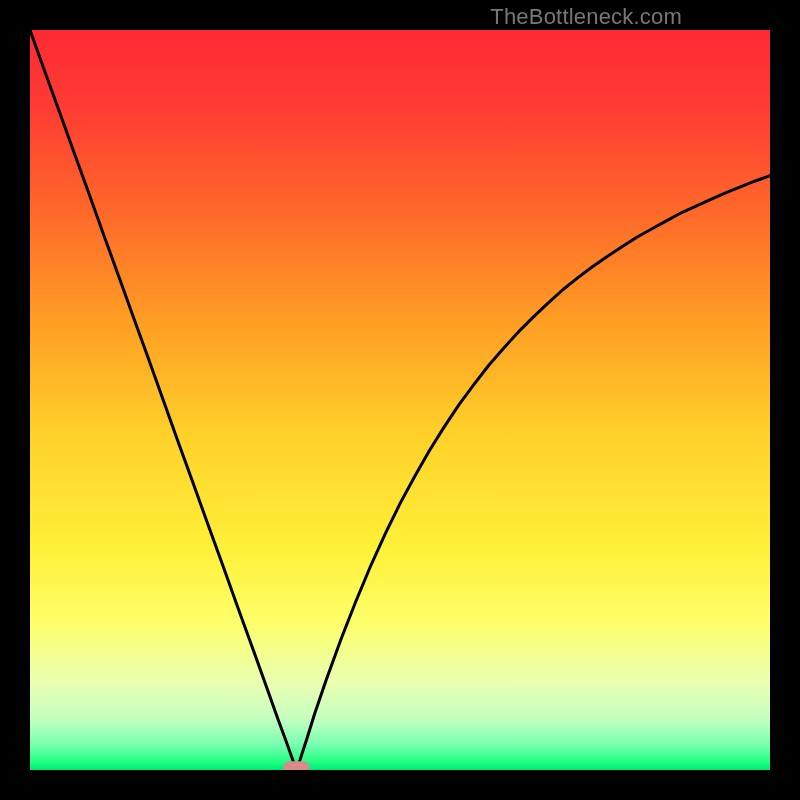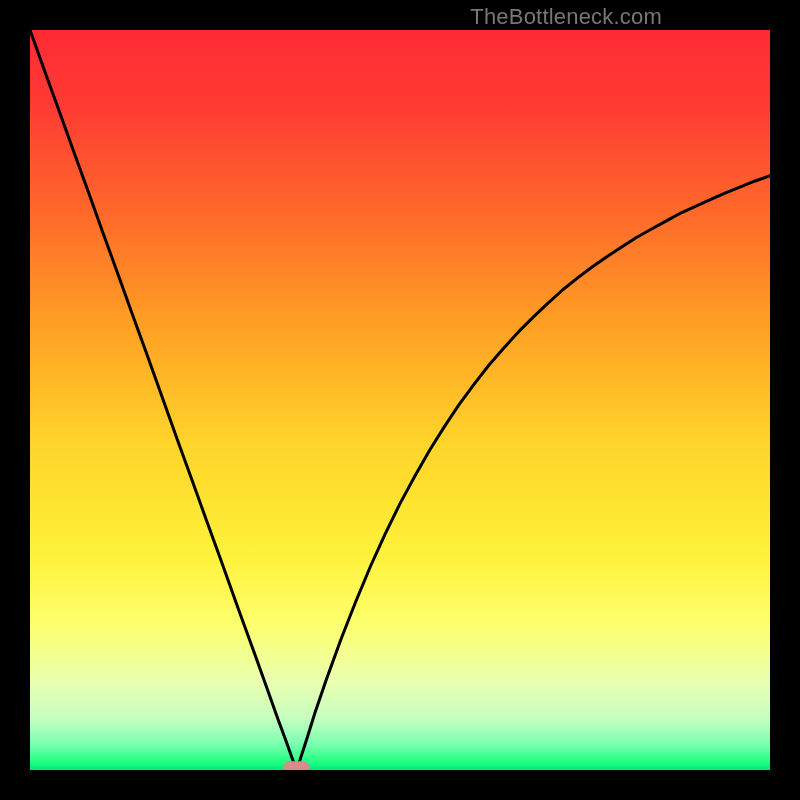--- a/index.html
+++ b/index.html
@@ -8,20 +8,21 @@
     width: 800px;
     height: 800px;
     background: #000;
     overflow: hidden;
   }
   .outer {
     position: relative;
     width: 692px;
     height: 800px;
     background: #000;
+    padding-left: 20px;
   }
   .plot {
     position: absolute;
     left: 30px;
     top: 30px;
     width: 740px;
     height: 740px;
     overflow: hidden;
   }
   .watermark {

